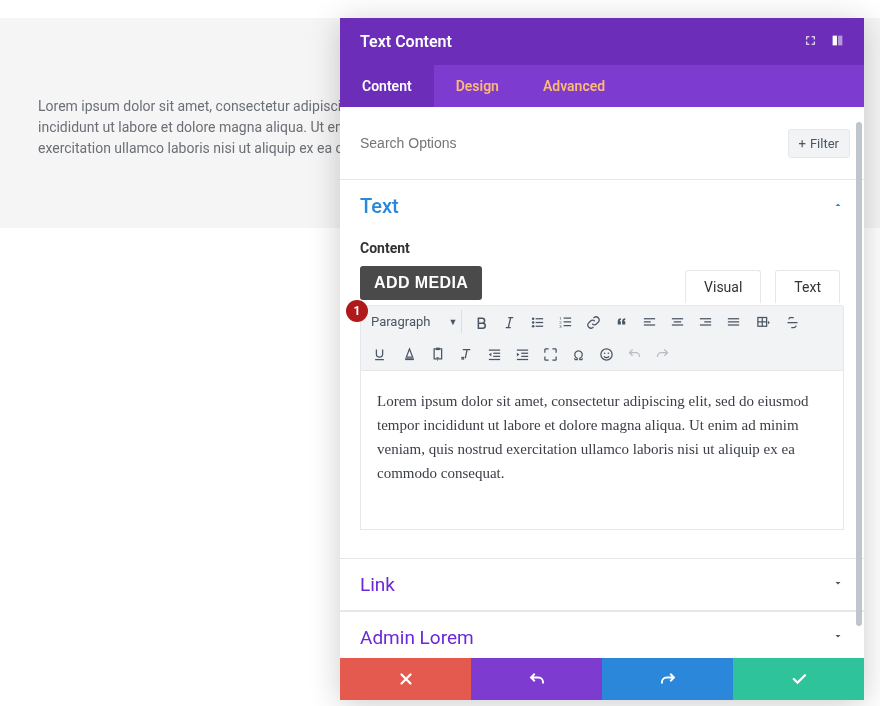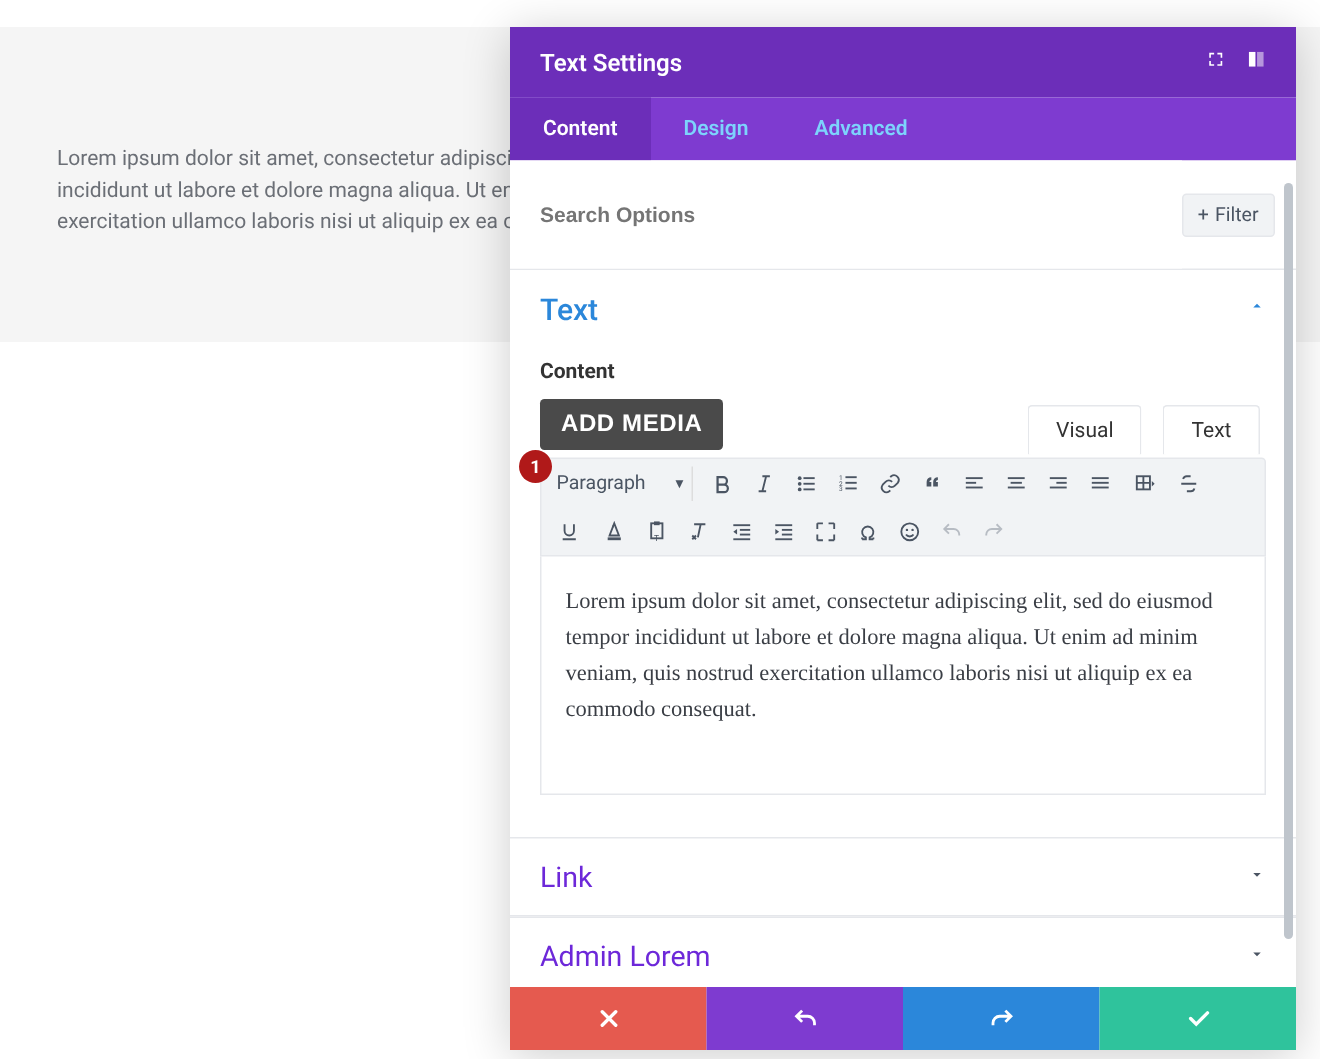--- a/index.html
+++ b/index.html
@@ -51,38 +51,37 @@
   .tabs {
     background: #7e3bd0;
     display: flex;
     color: #fff;
     font-size: 14px;
     font-weight: 600;
   }
   .tab {
     padding: 13px 22px;
     cursor: pointer;
-    color: #7dd3fc;
+    color: #fdba74;
   }
   .tab.active { background: #6c2eb9; color: #fff; }
   .search-row {
     display: flex;
     align-items: center;
     border-bottom: 1px solid #e5e7eb;
     padding: 0 14px 0 0;
     background: #fff;
   }
   .search-input {
     flex: 1;
     border: none;
     outline: none;
     padding: 28px 20px;
     font-size: 14px;
     color: #6d28d9;
-    font-weight: bold;
   }
   .filter-btn {
     background: #f1f3f5;
     border: 1px solid #e5e7eb;
     border-radius: 3px;
     padding: 6px 10px;
     font-size: 13px;
     color: #4b5563;
     cursor: pointer;
     display: flex;
@@ -139,21 +138,21 @@
     border-radius: 3px 3px 0 0;
     cursor: pointer;
   }
   .toolbar {
     background: #f1f3f5;
     border: 1px solid #e5e7eb;
     border-radius: 3px 3px 0 0;
     padding: 4px 6px;
     display: flex;
     flex-wrap: wrap;
-    align-items: center;
+    align-items: flex-start;
     gap: 3px;
     font-size: 14px;
     color: #4b5563;
   }
   .fmt-select {
     background: #fff0;
     border: none;
     padding: 4px 4px;
     font-size: 13px;
     color: #4b5563;
@@ -231,21 +230,21 @@
 </style>
 </head>
 <body>
 
 <div class="bg-section"></div>
 <div class="bg-text">Lorem ipsum dolor sit amet, consectetur adipiscing elit, sed do eiusmod tempor incididunt ut labore et dolore magna aliqua. Ut enim ad minim veniam, quis nostrud exercitation ullamco laboris nisi ut aliquip ex ea commodo consequat.</div>
 
 <div class="modal">
 
   <div class="modal-header">
-    <span>Text Settings</span>
+    <span>Text Content</span>
     <div class="modal-header-icons">
       <span>
         <svg width="13" height="13" viewBox="0 0 24 24" fill="#fff">
             <path d="M4 4h6v2H6v4H4V4zm10 0h6v6h-2V6h-4V4zM4 14h2v4h4v2H4v-6zm14 0h2v6h-6v-2h4v-4z"></path>
           </svg>
       </span>
       <span>
         <svg width="13" height="13" viewBox="0 0 24 24" fill="#fff">
             <rect x="3" y="3" width="8" height="18"></rect>
             <rect x="13" y="3" width="8" height="18" fill-opacity=".5"></rect>

